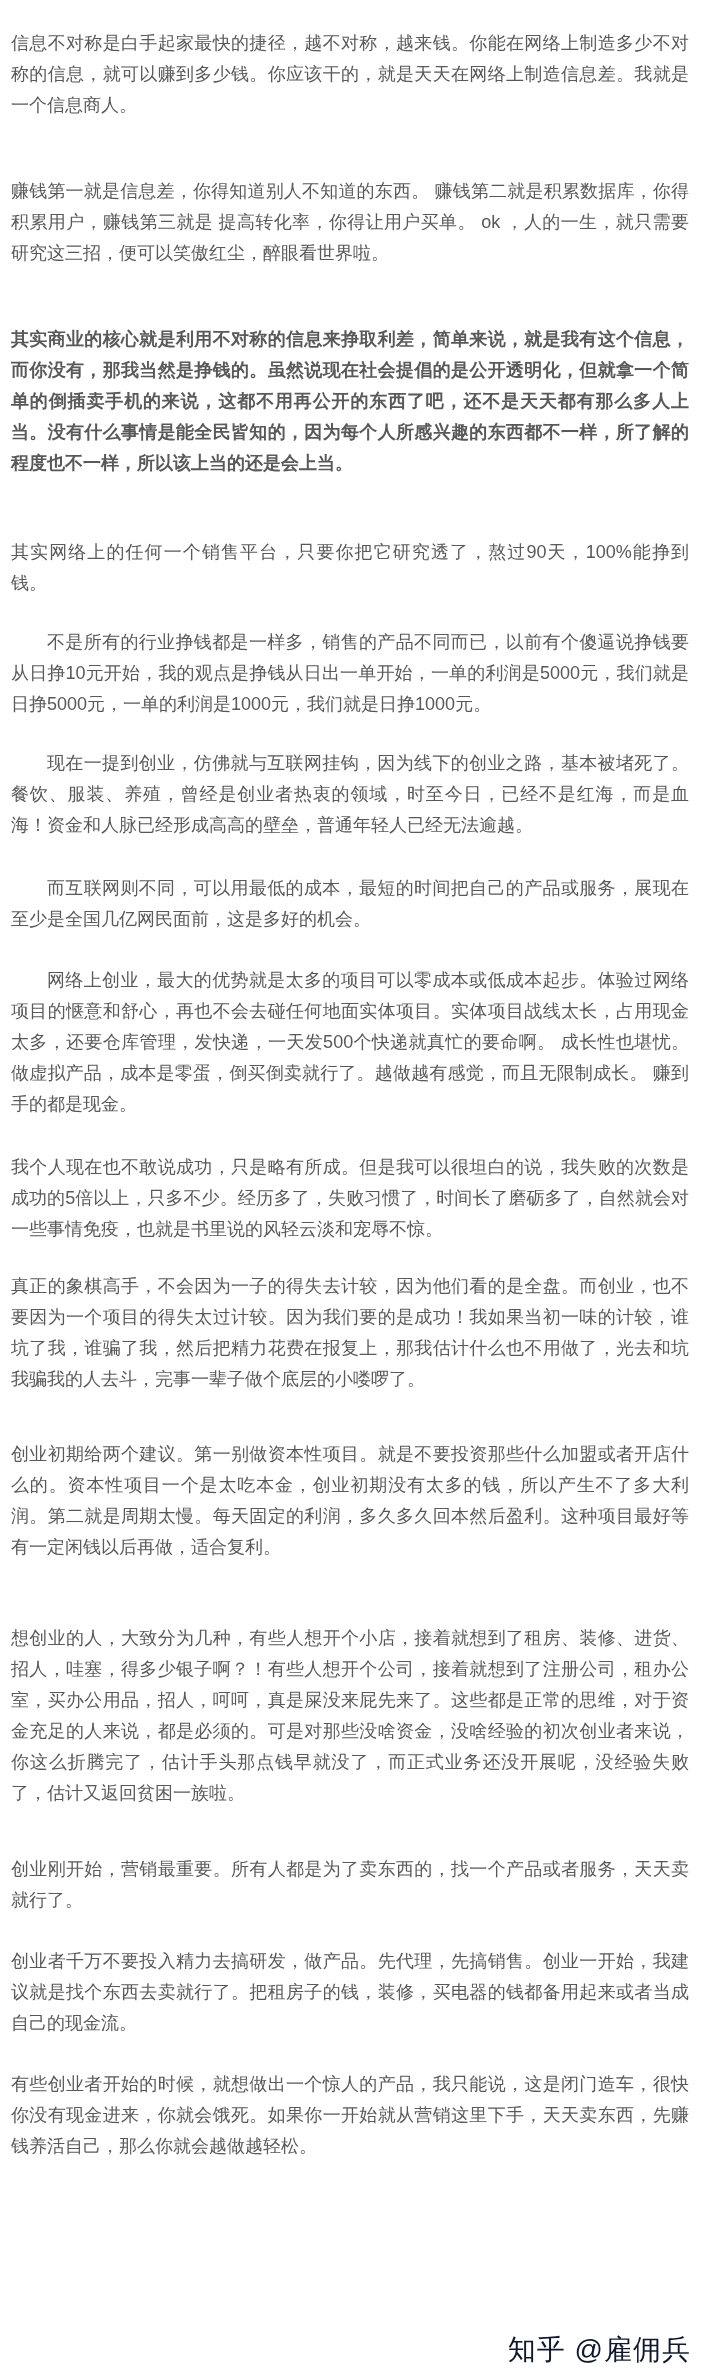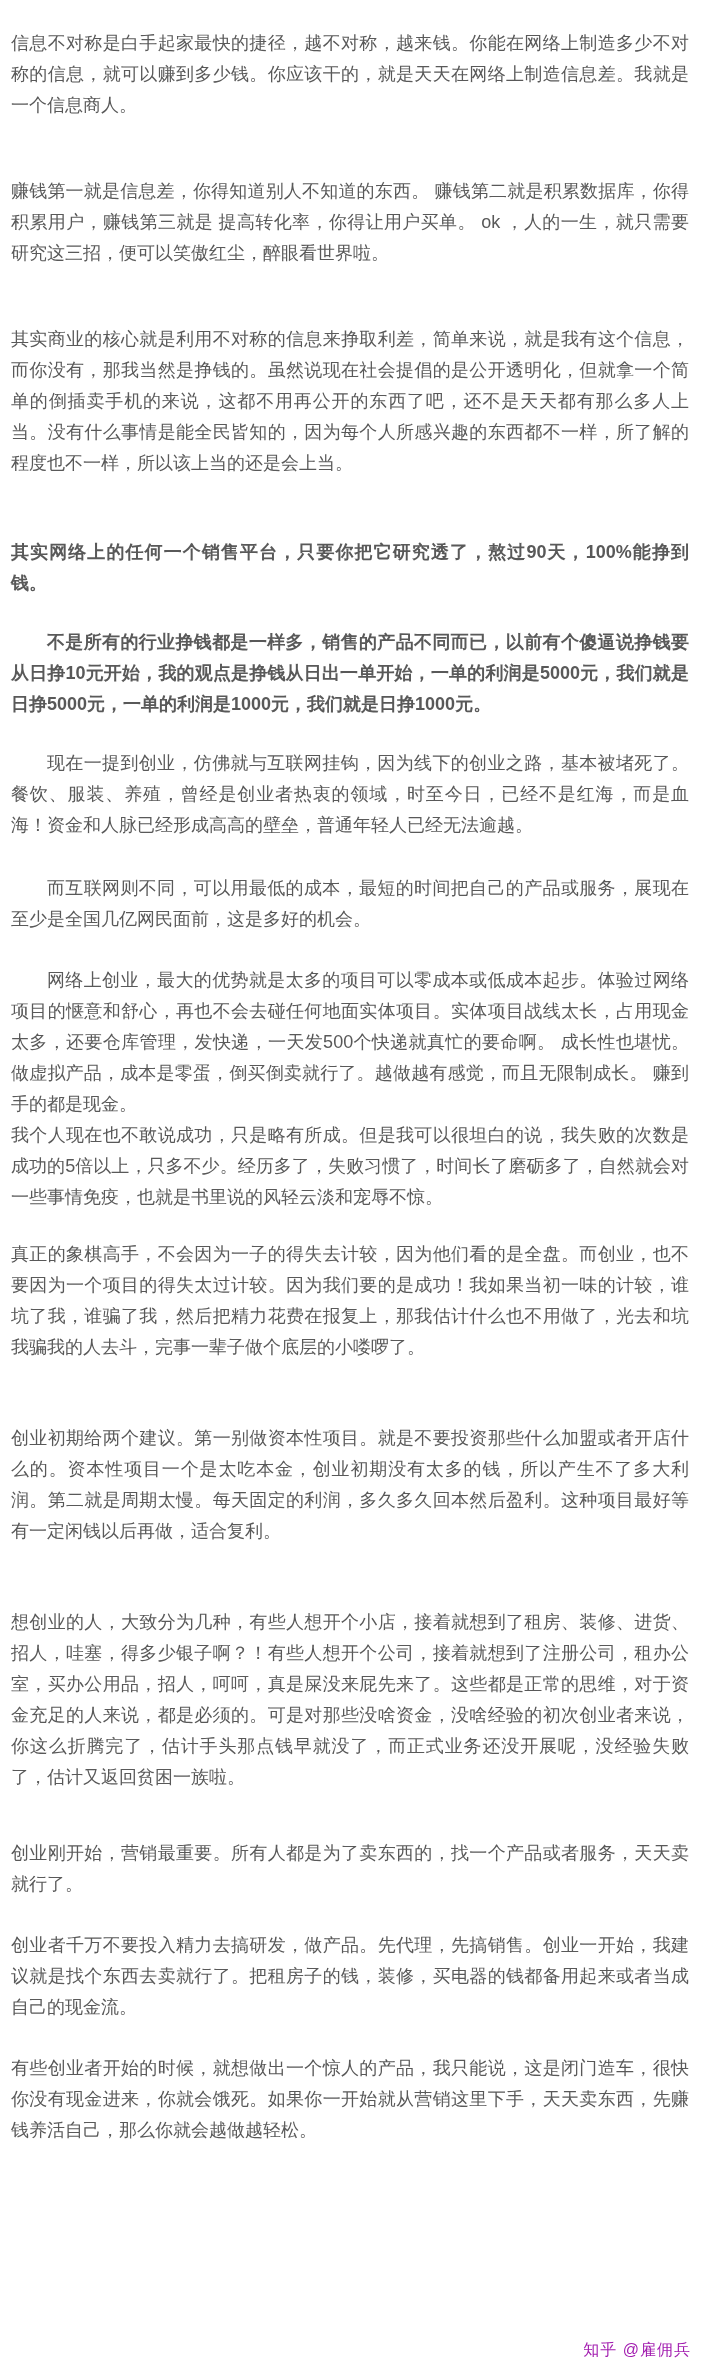--- a/index.html
+++ b/index.html
@@ -24,36 +24,36 @@
     text-align: justify;
     text-justify: inter-ideograph;
     word-break: break-all;
     margin: 0;
   }
   .para.indent { text-indent: 36px; }
   .watermark {
     position: absolute;
     right: 8px;
     top: 2337px;
-    font-size: 16px;
+    font-size: 28px;
     line-height: 26px;
-    color: #a21caf;
+    color: #0f172a;
     letter-spacing: 1px;
     white-space: nowrap;
   }
   
   .mb55 { margin-bottom: 55px; }
-  .mb58 { margin-bottom: 58px; }
-  .mb28 { margin-bottom: 28px; font-weight: bold; }
+  .mb58 { margin-bottom: 58px; font-weight: bold; }
+  .mb28 { margin-bottom: 28px; }
   .mb32 { margin-bottom: 32px; margin-top: 24px; }
   .mb30 { margin-bottom: 30px; }
-  .mb16 { margin-bottom: 0; }
+  .mb16 { margin-bottom: 32px; }
   .mb60 { margin-bottom: 60px; }
   .mb54 { margin-bottom: 26px; }
-  .mb50 { margin-bottom: 60px; }
+  .mb50 { margin-bottom: 44px; }
   .mb56 { margin-bottom: 45px; }
   .mb0  { margin-bottom: 0; }
 </style>
 </head>
 <body>
 
 <div class="page">
   <p class="para mb55">信息不对称是白手起家最快的捷径，越不对称，越来钱。你能在网络上制造多少不对称的信息，就可以赚到多少钱。你应该干的，就是天天在网络上制造信息差。我就是一个信息商人。</p>
   <p class="para mb55">赚钱第一就是信息差，你得知道别人不知道的东西。 赚钱第二就是积累数据库，你得积累用户，赚钱第三就是 提高转化率，你得让用户买单。 ok ，人的一生，就只需要研究这三招，便可以笑傲红尘，醉眼看世界啦。</p>
   <p class="para mb58">其实商业的核心就是利用不对称的信息来挣取利差，简单来说，就是我有这个信息，而你没有，那我当然是挣钱的。虽然说现在社会提倡的是公开透明化，但就拿一个简单的倒插卖手机的来说，这都不用再公开的东西了吧，还不是天天都有那么多人上当。没有什么事情是能全民皆知的，因为每个人所感兴趣的东西都不一样，所了解的程度也不一样，所以该上当的还是会上当。</p>

